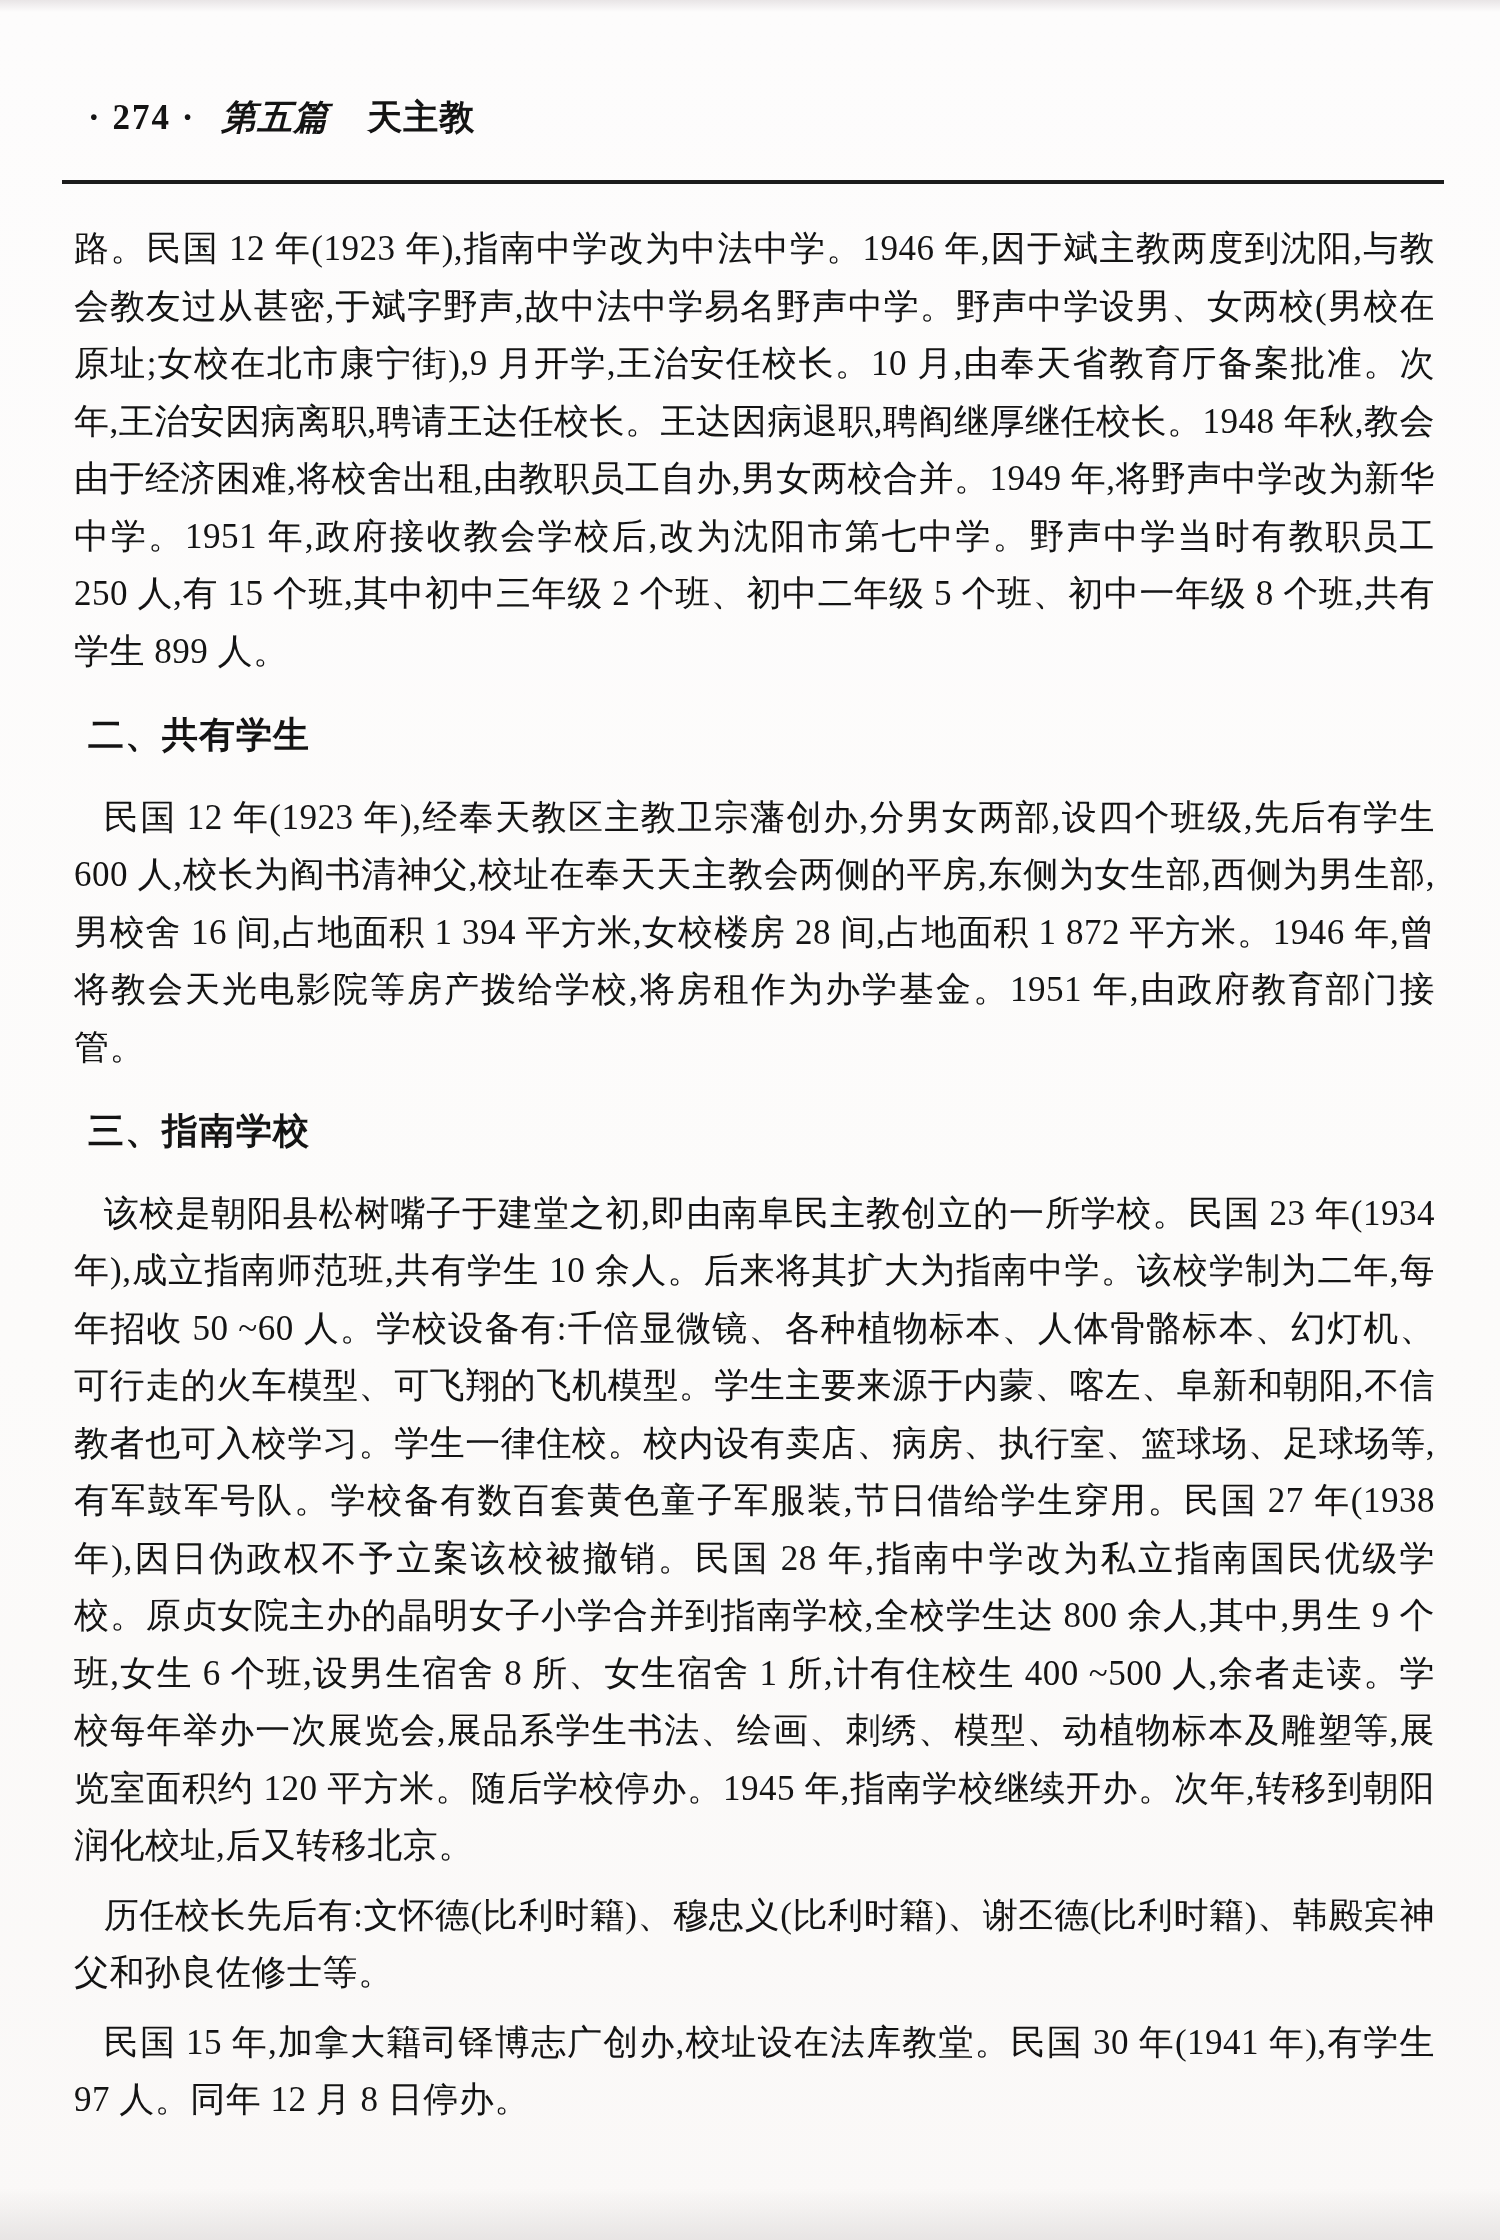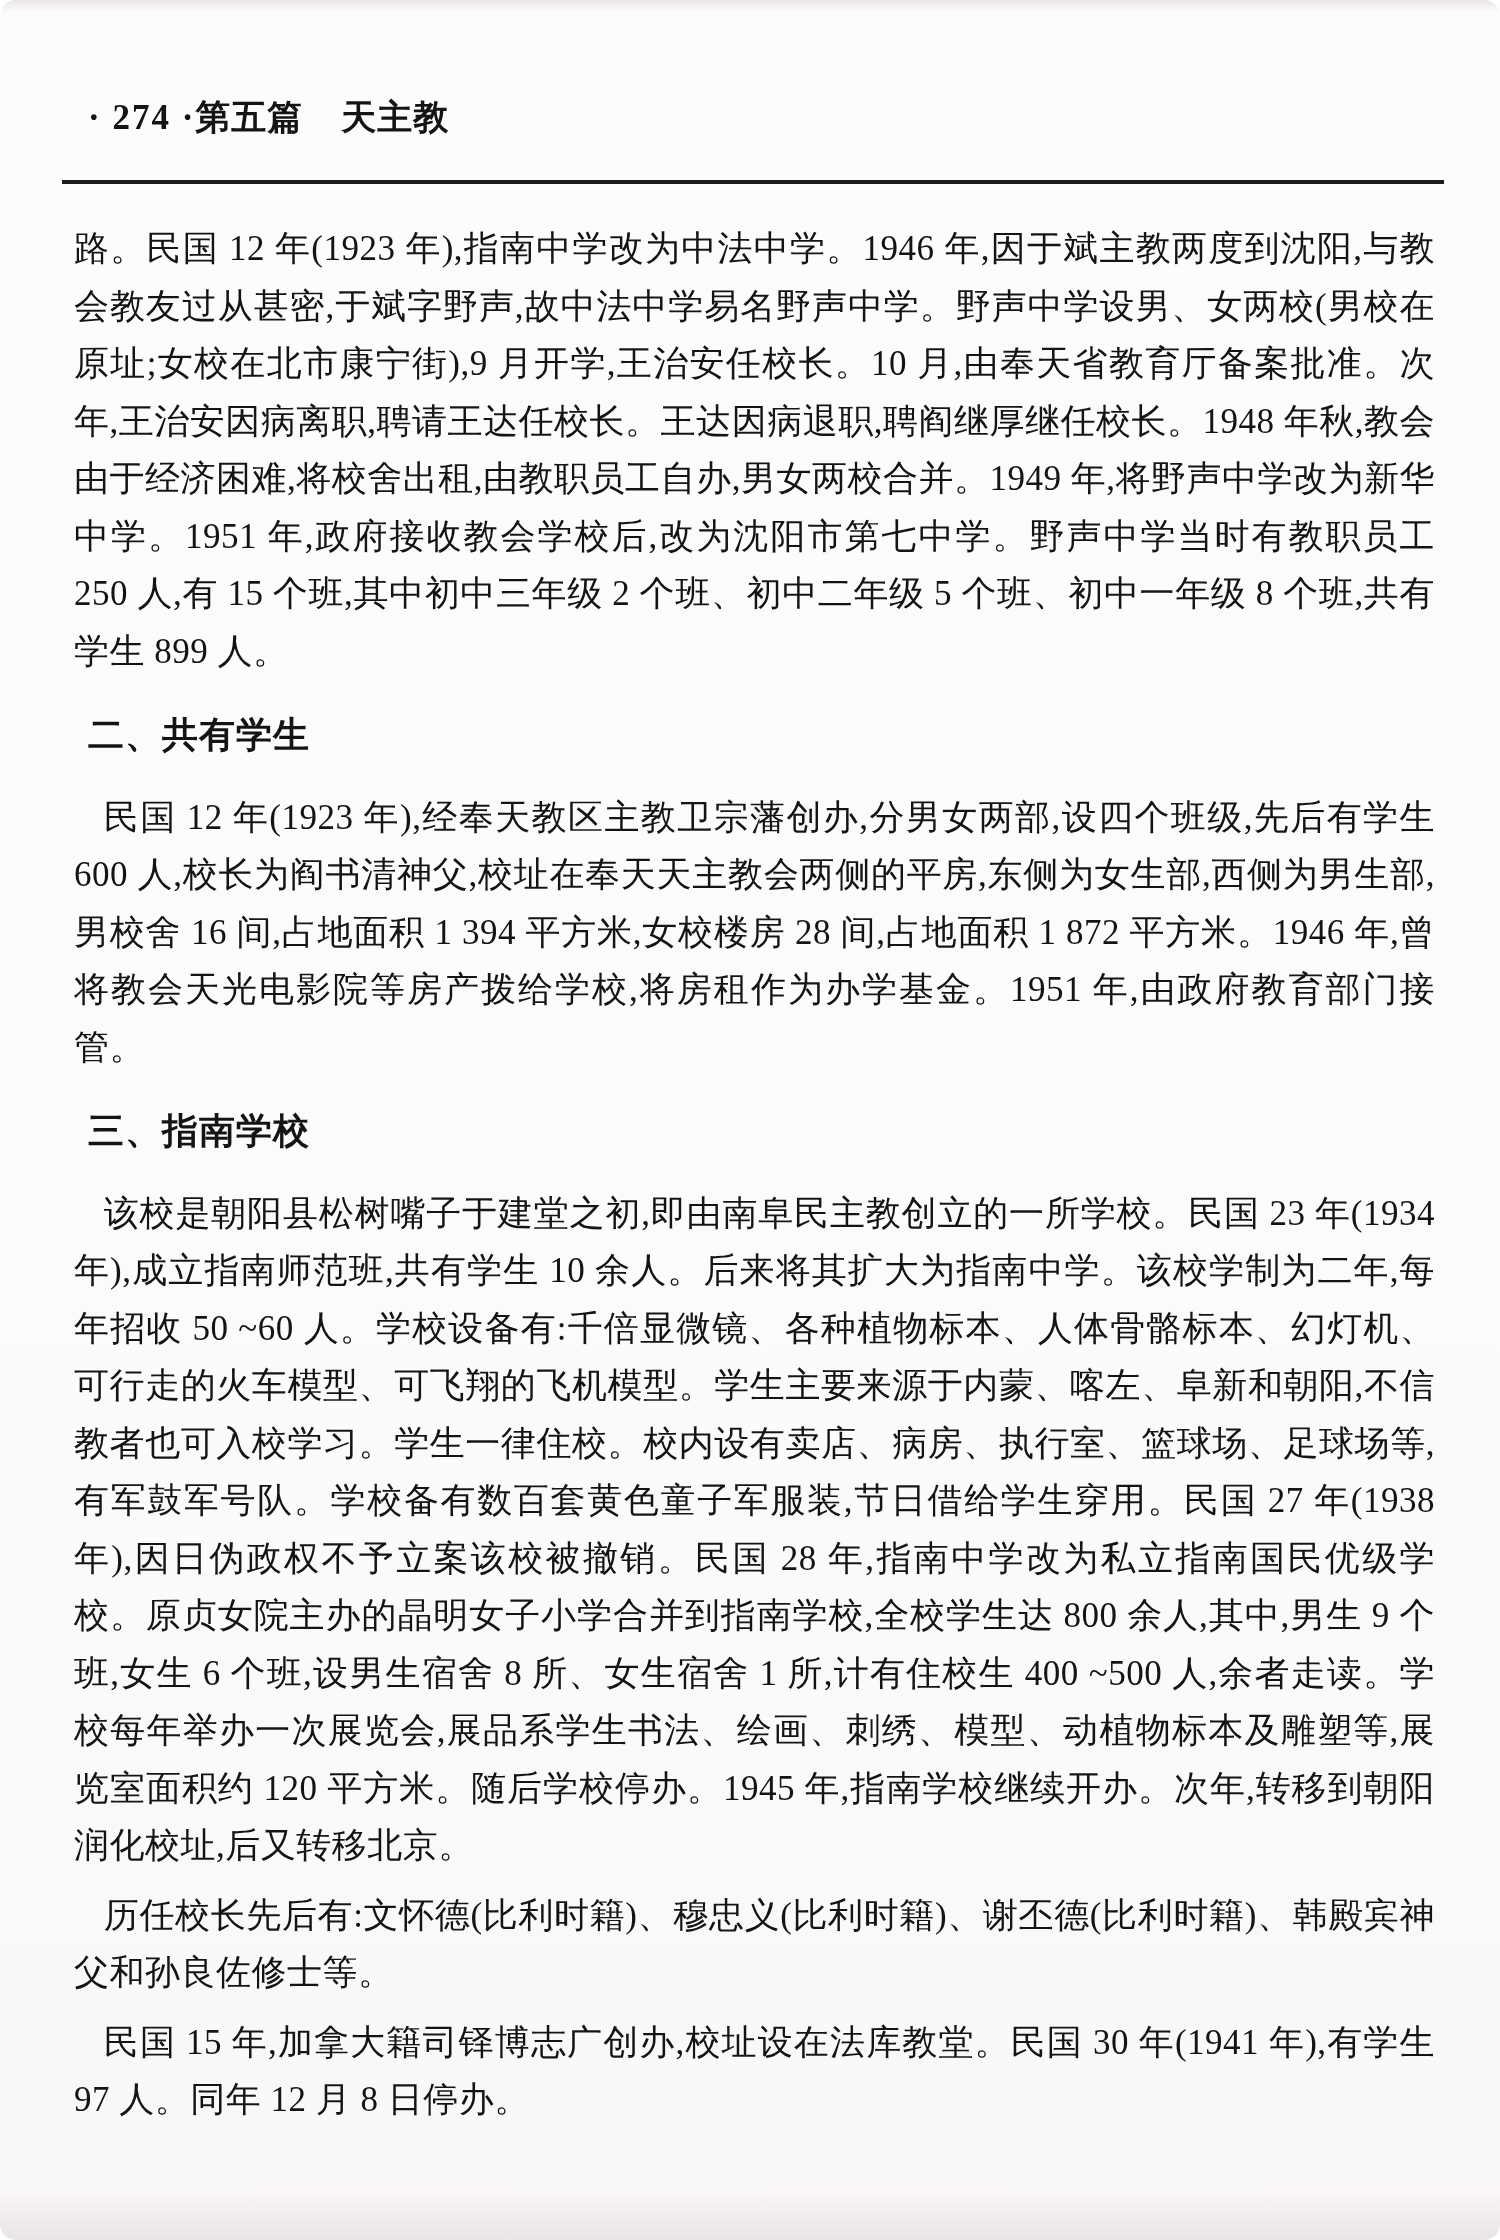--- a/index.html
+++ b/index.html
@@ -8,43 +8,44 @@
     width: 1500px; height: 2240px;
     background: #ffffff;
   }
   .page {
     position: relative;
     width: 1500px; height: 2240px;
     background: linear-gradient(180deg, #fdfcfc 0%, #fcfbfa 60%, #faf8f7 100%);
     overflow: hidden;
     color: #141414;
     font-family: "Liberation Serif", "DejaVu Serif", serif;
-    border-radius: 16px;
   }
   .scan-edge-top {
     position: absolute; top: 0; left: 0; right: 0; height: 12px;
     background: linear-gradient(180deg, rgba(125,108,115,0.16), rgba(125,108,115,0.0));
   }
   .scan-edge-bottom {
     position: absolute; bottom: 0; left: 0; right: 0; height: 52px;
     background: linear-gradient(0deg, rgba(120,112,112,0.14), rgba(120,112,112,0.0));
   }
   .running-header {
     position: absolute; top: 86px; left: 88px;
     display: flex; align-items: baseline;
     font-size: 35px; font-weight: bold;
     white-space: nowrap;
   }
   .running-header .page-num {
     font-family: "Liberation Serif", "DejaVu Serif", serif;
     letter-spacing: 2px;
   }
   .running-header .section-label {
+    margin-left: 26px;
     font-family: "Liberation Sans", "DejaVu Sans", sans-serif;
     letter-spacing: 1px;
+    font-style: italic;
   }
   .running-header .section-title {
     margin-left: 38px;
     font-family: "Liberation Sans", "DejaVu Sans", sans-serif;
     letter-spacing: 1px;
     margin-top: 8px;
   }
   .header-rule {
     position: absolute; top: 180px; left: 62px;
     width: 1382px; height: 4px;

